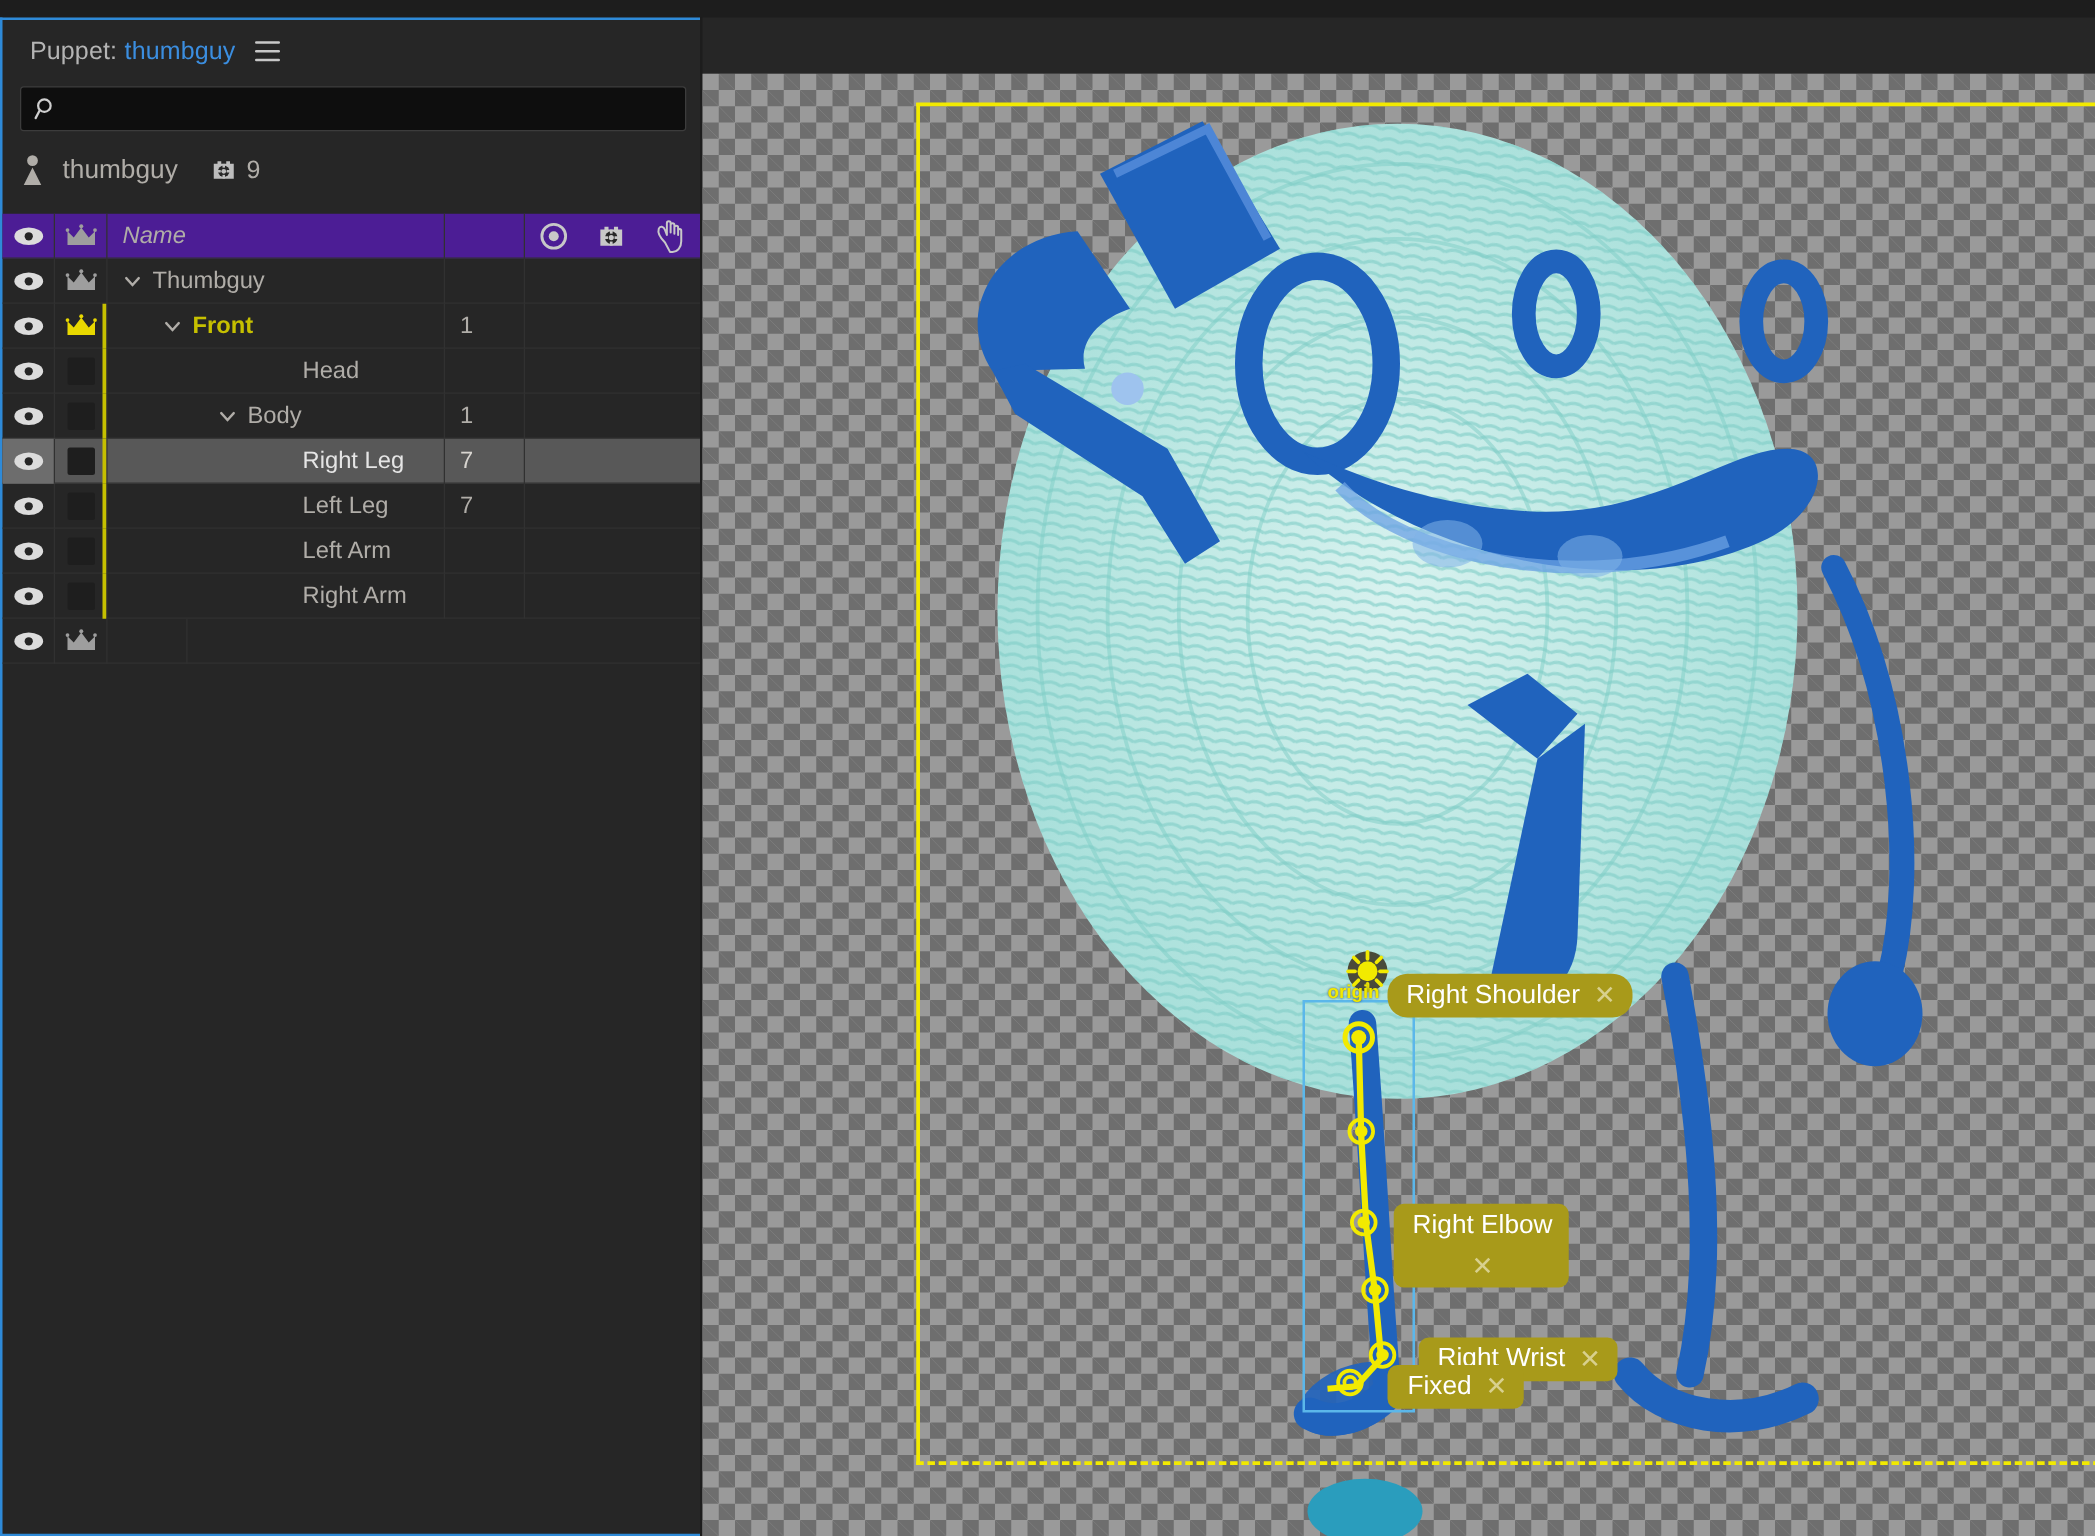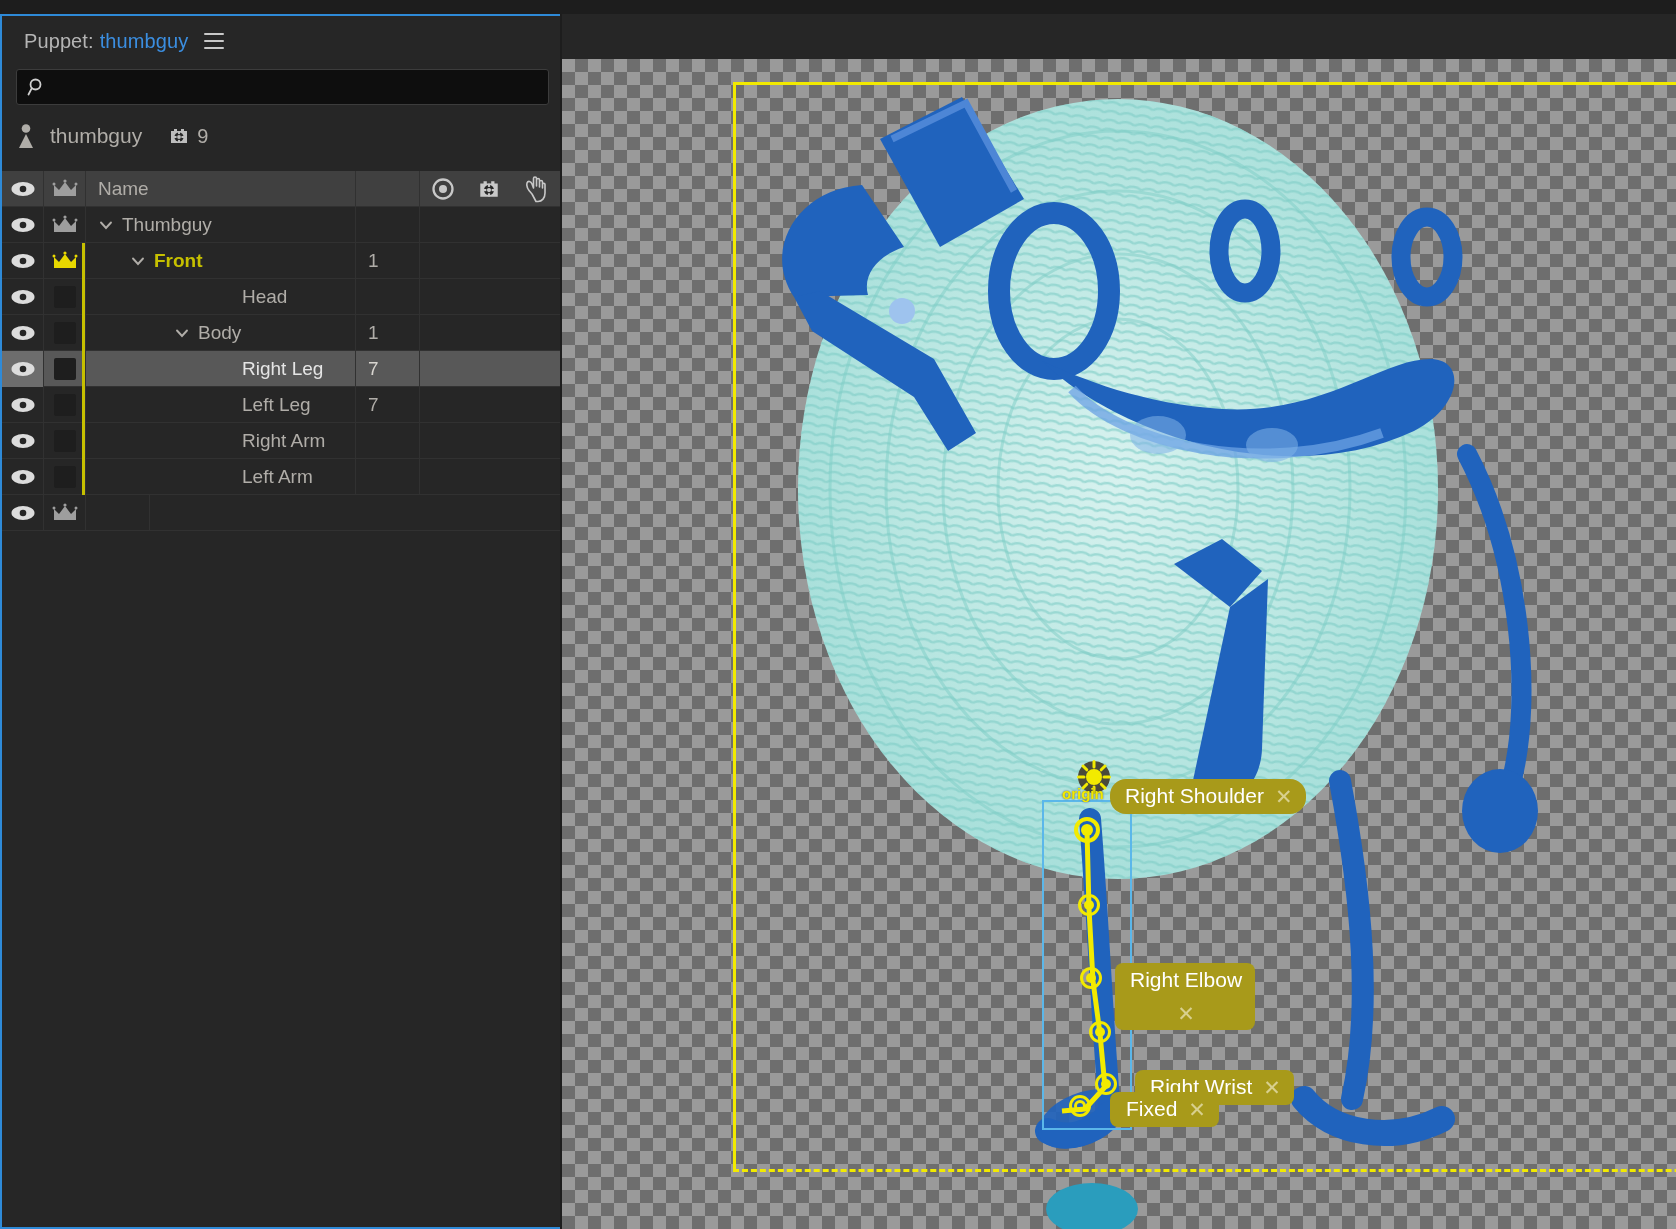--- a/index.html
+++ b/index.html
@@ -59,21 +59,21 @@
   .kf-badge { display:flex; align-items:center; gap:7px; margin-left: 12px; }
   .kf-count { color: #b0ada8; font-size: 20px; }
 
   
   .tree { position: absolute; left: 0; top: 155px; width: 558px; }
   .trow {
     position: relative; display: flex; align-items: center;
     height: 36px; border-bottom: 1px solid #313131;
     color: #b0ada8; font-size: 19px;
   }
-  .trow.header { background: #404040; }
+  .trow.header { background: #4c1d95; font-style: italic; }
   .trow.selected { background: #585858; }
   .trow.selected .cell-name { color: #e5e5e5; }
   .trow.selected .cell-num  { color: #d8d5d0; }
   .trow.selected .c-eye     { background: #6d6d6d; }
 
   .c-eye {
     width: 42px; height: 36px; flex: 0 0 42px;
     display:flex; align-items:center; justify-content:center;
     border-right: 1px solid #313131;
   }
@@ -452,21 +452,21 @@
                 <circle cx="13" cy="8" r="3.3" fill="#262626"></circle>
               </svg>
             </span>
             <span class="c-tag">
               <span class="swatch"></span>
               <span class="ybar"></span>
             </span>
             <span class="c-name">
               <span class="name-inner ind3">
                 <span class="chev-spacer"></span>
-                <span class="cell-name">Right Arm</span>
+                <span class="cell-name">Left Arm</span>
               </span>
             </span>
             <span class="c-num">
               <span class="cell-num"></span>
             </span>
             <span class="c-ico"></span>
             <span class="c-ico"></span>
             <span class="c-ico last"></span>
           </div>
           <div class="trow">
@@ -476,21 +476,21 @@
                 <circle cx="13" cy="8" r="3.3" fill="#262626"></circle>
               </svg>
             </span>
             <span class="c-tag">
               <span class="swatch"></span>
               <span class="ybar"></span>
             </span>
             <span class="c-name">
               <span class="name-inner ind3">
                 <span class="chev-spacer"></span>
-                <span class="cell-name">Left Arm</span>
+                <span class="cell-name">Right Arm</span>
               </span>
             </span>
             <span class="c-num">
               <span class="cell-num"></span>
             </span>
             <span class="c-ico"></span>
             <span class="c-ico"></span>
             <span class="c-ico last"></span>
           </div>
           <div class="trow">

